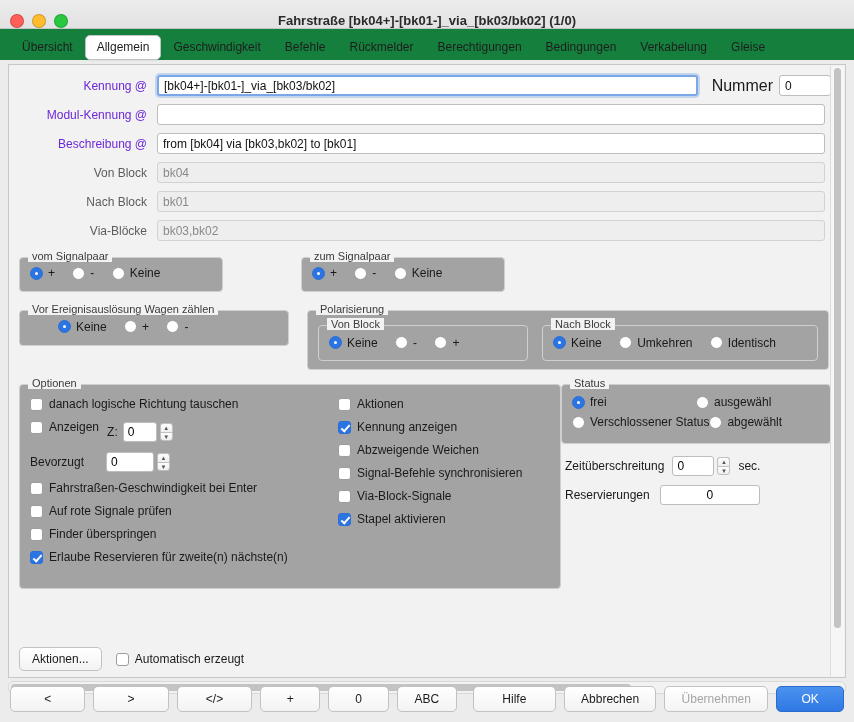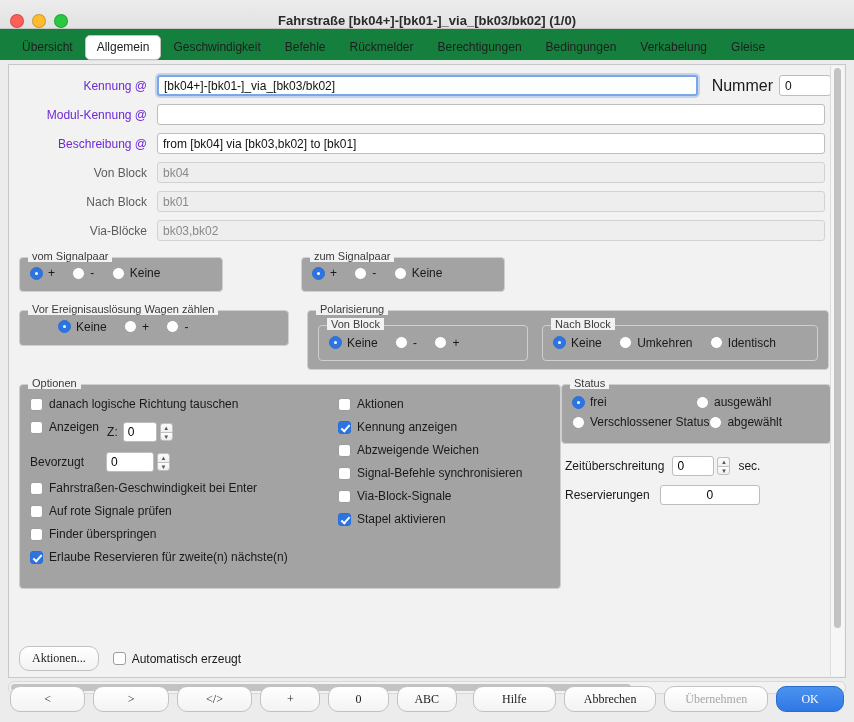--- a/index.html
+++ b/index.html
@@ -294,25 +294,25 @@
 
   
   .panel-bottom {
     position: absolute;
     left: 10px; right: 16px;
     bottom: 6px;
     display: flex;
     align-items: center;
   }
   .btn {
-    font-family: Liberation Serif, serif;
+    font-family: Liberation Sans, sans-serif;
     font-size: 12px;
     background: linear-gradient(#ffffff,#f3f3f3);
     border: 1px solid #c2c2c2;
-    border-radius: 10px;
+    border-radius: 5px;
     padding: 4px 12px;
     color: #1a1a1a;
     cursor: default;
   }
   .btn.primary {
     background: linear-gradient(#4b92ef,#2f78e4);
     border-color: #2a6ccb;
     color: #fff;
     font-weight: normal;
   }

